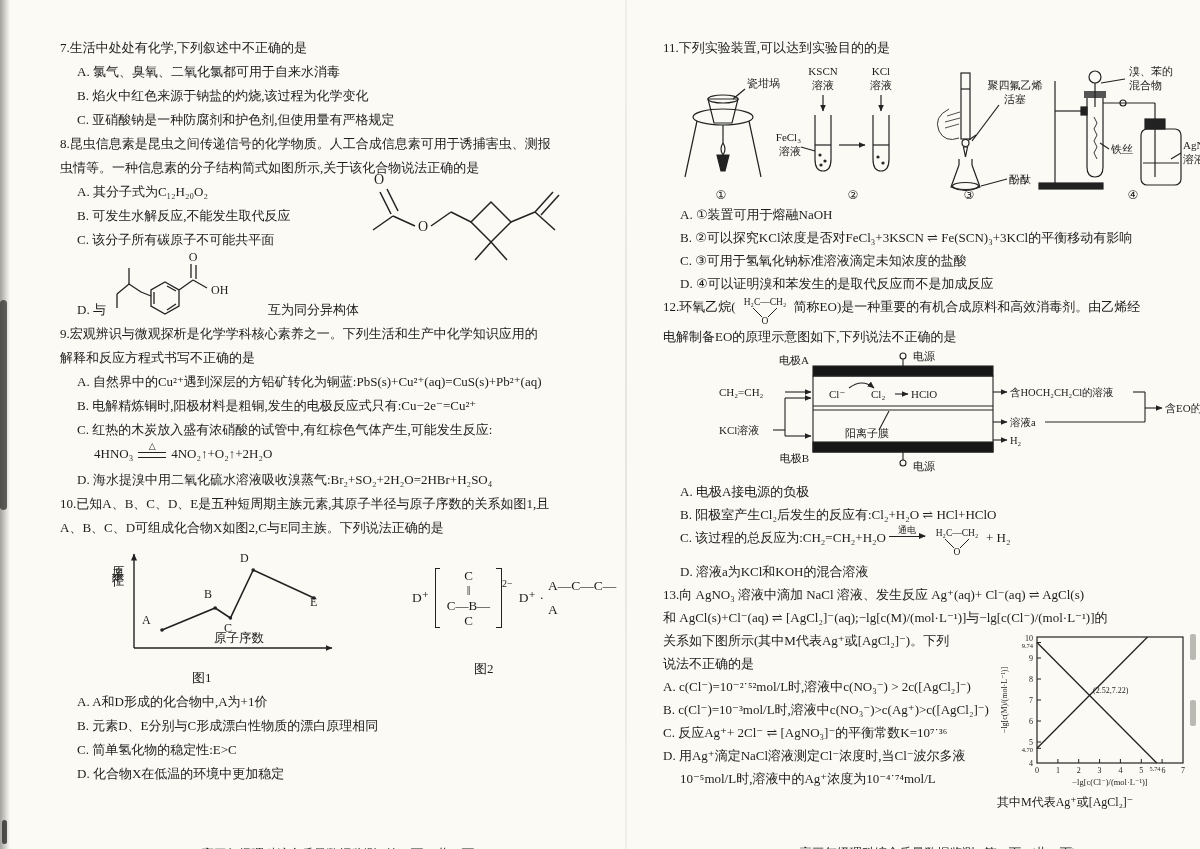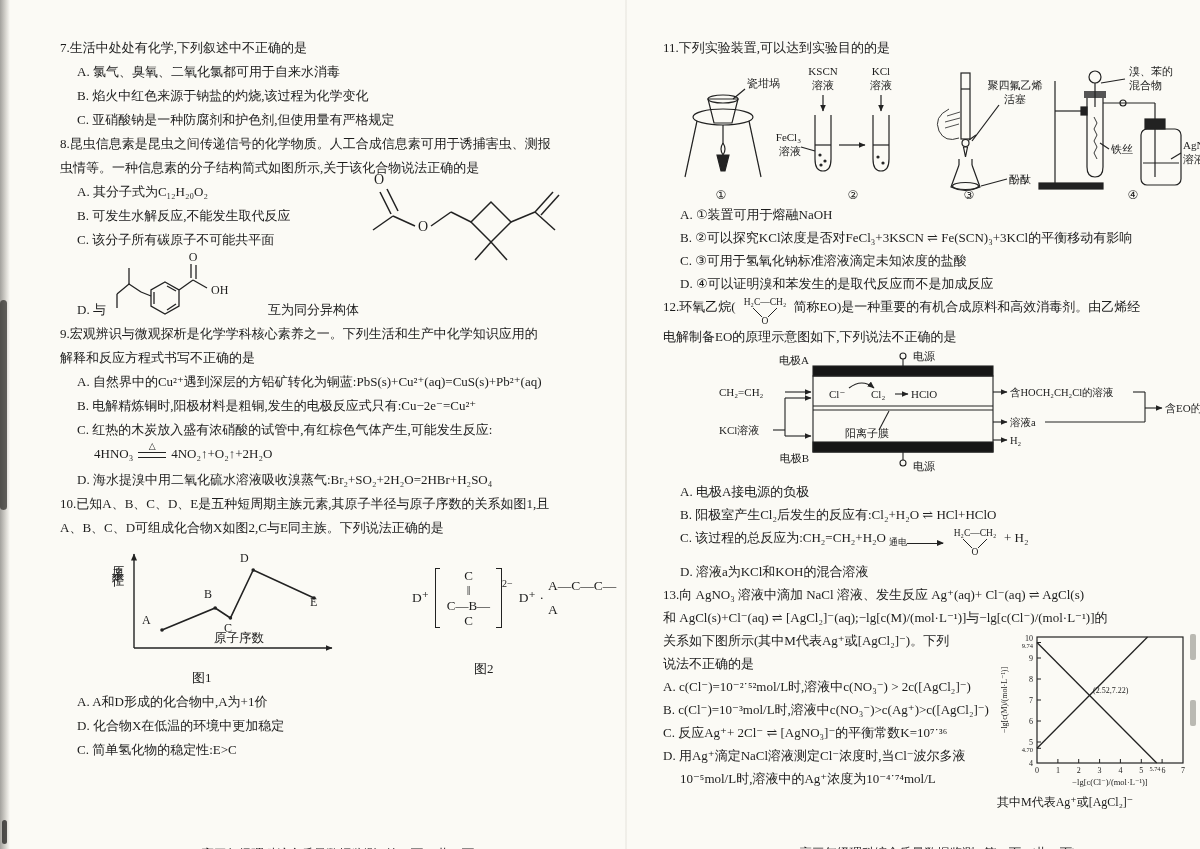--- a/index.html
+++ b/index.html
@@ -20,21 +20,21 @@
   svg{display:block}
   svg text{font-family:"Liberation Serif","DejaVu Serif","DejaVu Sans",serif;fill:#1c1c1c}
   .q8-wrap{position:relative}
   .mol8{position:absolute;right:0px;top:-30px}
   .optd-row{display:flex;align-items:flex-end;gap:5px;padding-left:17px;height:70px}
   .optd-row .txt{}
   .eq-row{display:flex;align-items:flex-start;gap:5px;padding-left:34px;height:26px}
   .cond-eq{display:inline-flex;flex-direction:column;align-items:center;line-height:1}
   .cond-eq .c{font-size:9px;margin-bottom:1px}
   .dbar{width:28px;height:4px;border-top:1.2px solid #222;border-bottom:1.2px solid #222}
-  .harrow{display:inline-flex;flex-direction:row;align-items:center;line-height:1;margin:0 3px}
+  .harrow{display:inline-flex;flex-direction:column;align-items:center;line-height:1;margin:0 3px}
   .harrow .c{font-size:9px;margin-bottom:1px}
   .shaft{width:36px;height:0;border-top:1.2px solid #222;position:relative}
   .shaft:after{content:"";position:absolute;right:-1px;top:-4px;border-left:7px solid #222;
       border-top:3.5px solid transparent;border-bottom:3.5px solid transparent}
   .fig-row{display:flex;height:148px;margin:2px 0 0 34px}
   .fig1{position:relative;width:262px;height:148px;flex:none}
   .fig1 .pl{position:absolute;font-size:12px}
   .ylab{position:absolute;left:12px;top:14px;writing-mode:vertical-rl;text-orientation:upright;font-size:12.5px;letter-spacing:3px}
   .xlab{position:absolute;left:120px;top:84px;font-size:12.5px}
   .cap{font-size:13px}
@@ -188,22 +188,23 @@
             <span class="chg">2−</span>
             <span>D⁺</span>
             <span style="margin:0 4px">·</span>
             <span>A—C—C—A</span>
           </div>
           <div class="cap cap2">图2</div>
         </div>
       </div>
     </div>
     <div class="line opt">A. A和D形成的化合物中,A为+1价</div>
+    <div class="line opt">B. 元素D、E分别与C形成漂白性物质的漂白原理相同</div>
+    <div class="line opt">C. 简单氢化物的稳定性:E&gt;C</div>
     <div class="line opt">D. 化合物X在低温的环境中更加稳定</div>
-    <div class="line opt">C. 简单氢化物的稳定性:E&gt;C</div>
   </div>
 
   <div class="footer">高三年级理科综合质量数据监测   第 3 页   (共20页)</div>
 </section>
 
 <section class="pg" id="pg4">
 
   <div>
     <div class="line">11.下列实验装置,可以达到实验目的的是</div>
 

